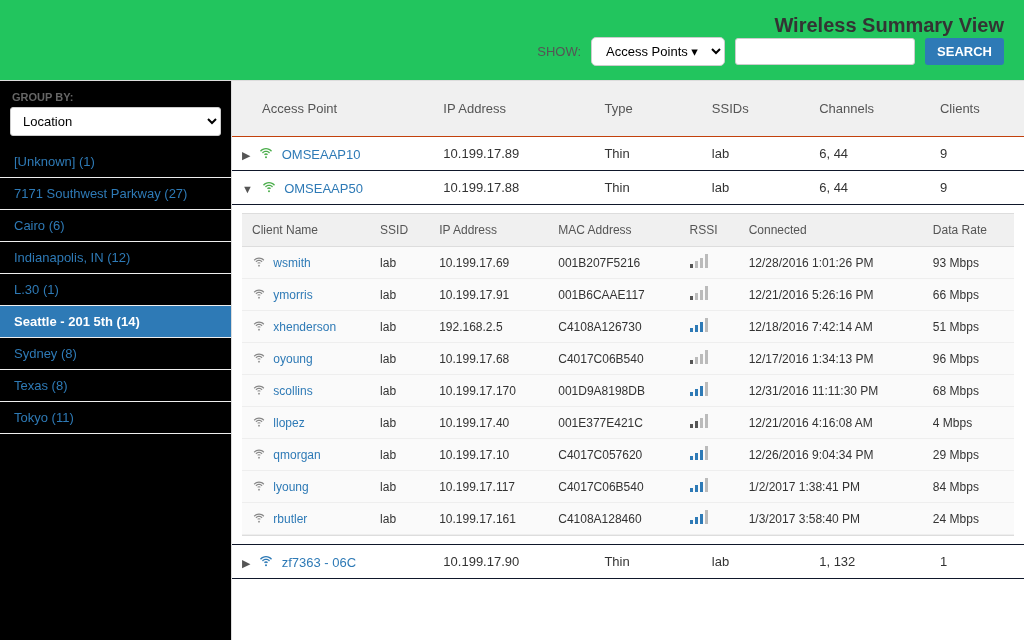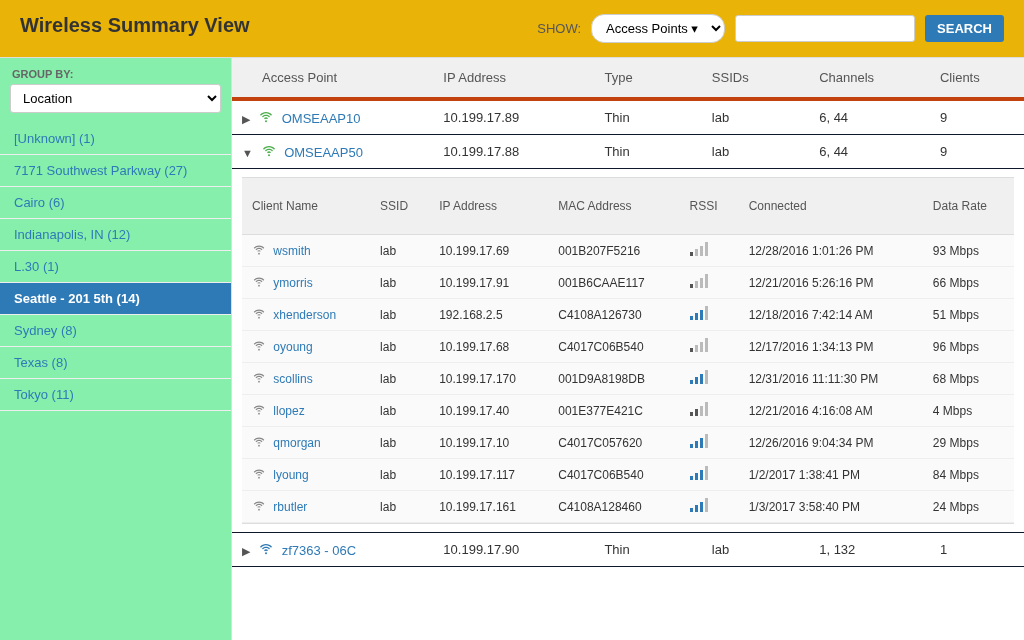--- a/index.html
+++ b/index.html
@@ -1,63 +1,63 @@
 <!DOCTYPE html>
 <html><head>
   <meta charset="utf-8">
   <style>
     * { box-sizing: border-box; margin: 0; padding: 0; }
     body { font-family: Arial, sans-serif; font-size: 13px; background: #f5f5f5; color: #333; }
 
     .app-container { display: flex; flex-direction: column; height: 640px; width: 1024px; background: #fff; }
 
     
-    .header { display: flex; align-items: flex-start; padding: 14px 20px; background: #eab308; border-bottom: 1px solid #ddd; }
+    .header { display: flex; align-items: flex-end; padding: 14px 20px; background: #22c55e; border-bottom: 1px solid #ddd; flex-direction: column; }
     .header-title { font-size: 20px; font-weight: bold; color: #333; flex: 1; }
     .header-controls { display: flex; align-items: center; gap: 10px; }
     .show-label { font-size: 13px; color: #555; }
-    .show-select { padding: 5px 10px; border: 1px solid #ccc; border-radius: 13px; font-size: 13px; background: #fff; }
+    .show-select { padding: 5px 10px; border: 1px solid #ccc; border-radius: 5px; font-size: 13px; background: #fff; }
     .search-input { padding: 5px 10px; border: 1px solid #ccc; border-radius: 3px; font-size: 13px; width: 180px; }
     .search-btn { padding: 6px 12px; background: #2e7ab6; color: #fff; border: none; border-radius: 3px; font-size: 13px; cursor: pointer; font-weight: bold; }
 
     
     .main-layout { display: flex; flex: 1; overflow: hidden; }
 
     
-    .sidebar { width: 232px; background: #86efac; border-right: 1px solid #ddd; display: flex; flex-direction: column; overflow-y: auto; }
+    .sidebar { width: 232px; background: #000000; border-right: 1px solid #ddd; display: flex; flex-direction: column; overflow-y: auto; }
     .group-by-label { font-size: 11px; color: #666; padding: 10px 12px 4px; font-weight: bold; text-transform: uppercase; }
     .group-by-select { margin: 0 10px 10px; padding: 5px 8px; border: 1px solid #ccc; border-radius: 3px; font-size: 13px; background: #fff; width: calc(100% - 20px); }
     .sidebar-item { padding: 8px 14px; cursor: pointer; color: #2e7ab6; font-size: 13px; border-bottom: 1px solid #eee; }
     .sidebar-item.active { background: #2e7ab6; color: #fff; font-weight: bold; }
 
     
     .content { flex: 1; overflow-y: auto; background: #fff; }
 
     
     .main-table { width: 100%; border-collapse: collapse; }
     .main-table thead tr { background: #f0f0f0; }
-    .main-table thead th { padding: 12px 10px; text-align: left; font-weight: normal; color: #555; font-size: 13px; border-bottom: 4px solid #c2410c; }
+    .main-table thead th { padding: 20px 10px; text-align: left; font-weight: normal; color: #555; font-size: 13px; border-bottom: 1px solid #c2410c; }
     .main-table tbody tr { border-bottom: 1px solid #0f172a; }
     .main-table tbody td { padding: 8px 10px; font-size: 13px; vertical-align: middle; }
 
     
     .expand-icon { cursor: pointer; color: #555; font-size: 11px; margin-right: 4px; }
 
     
     .ap-link { color: #2e7ab6; text-decoration: none; }
 
     
     .wifi-icon { display: inline-block; margin-right: 4px; color: #4cae4c; font-size: 14px; }
 
     
     .sub-row td { padding: 0; }
     .sub-table-wrapper { background: #fafafa; border-top: 1px solid #ddd; border-bottom: 1px solid #ddd; }
     .sub-table { width: 100%; border-collapse: collapse; }
     .sub-table thead tr { background: #f0f0f0; }
-    .sub-table thead th { padding: 21px 10px; text-align: left; font-weight: normal; color: #555; font-size: 12px; border-bottom: 1px solid #ddd; }
+    .sub-table thead th { padding: 9px 10px; text-align: left; font-weight: normal; color: #555; font-size: 12px; border-bottom: 1px solid #ddd; }
     .sub-table tbody tr { border-bottom: 1px solid #eee; }
     .sub-table tbody td { padding: 7px 10px; font-size: 12px; vertical-align: middle; }
 
     
     .signal-bars { display: inline-flex; align-items: flex-end; gap: 2px; height: 14px; }
     .signal-bars span { display: inline-block; background: #bbb; }
     .signal-bars span:nth-child(1) { width: 3px; height: 4px; }
     .signal-bars span:nth-child(2) { width: 3px; height: 7px; }
     .signal-bars span:nth-child(3) { width: 3px; height: 10px; }
     .signal-bars span:nth-child(4) { width: 3px; height: 14px; }

